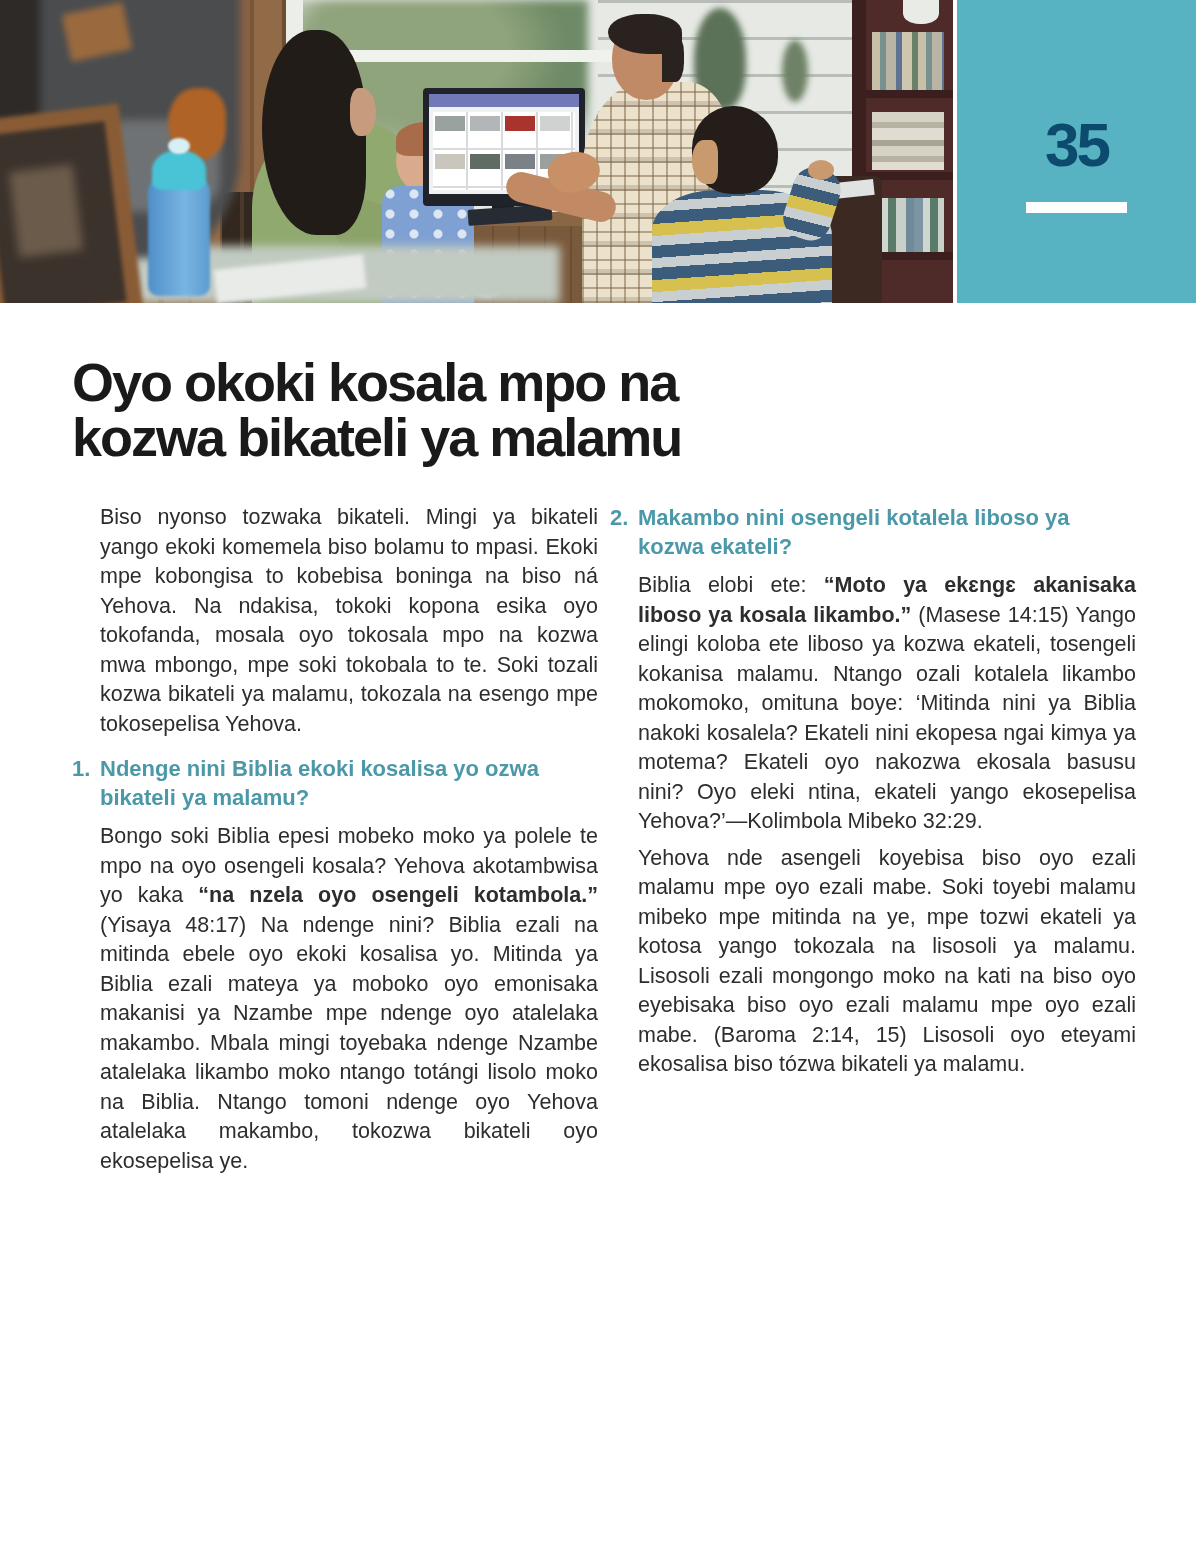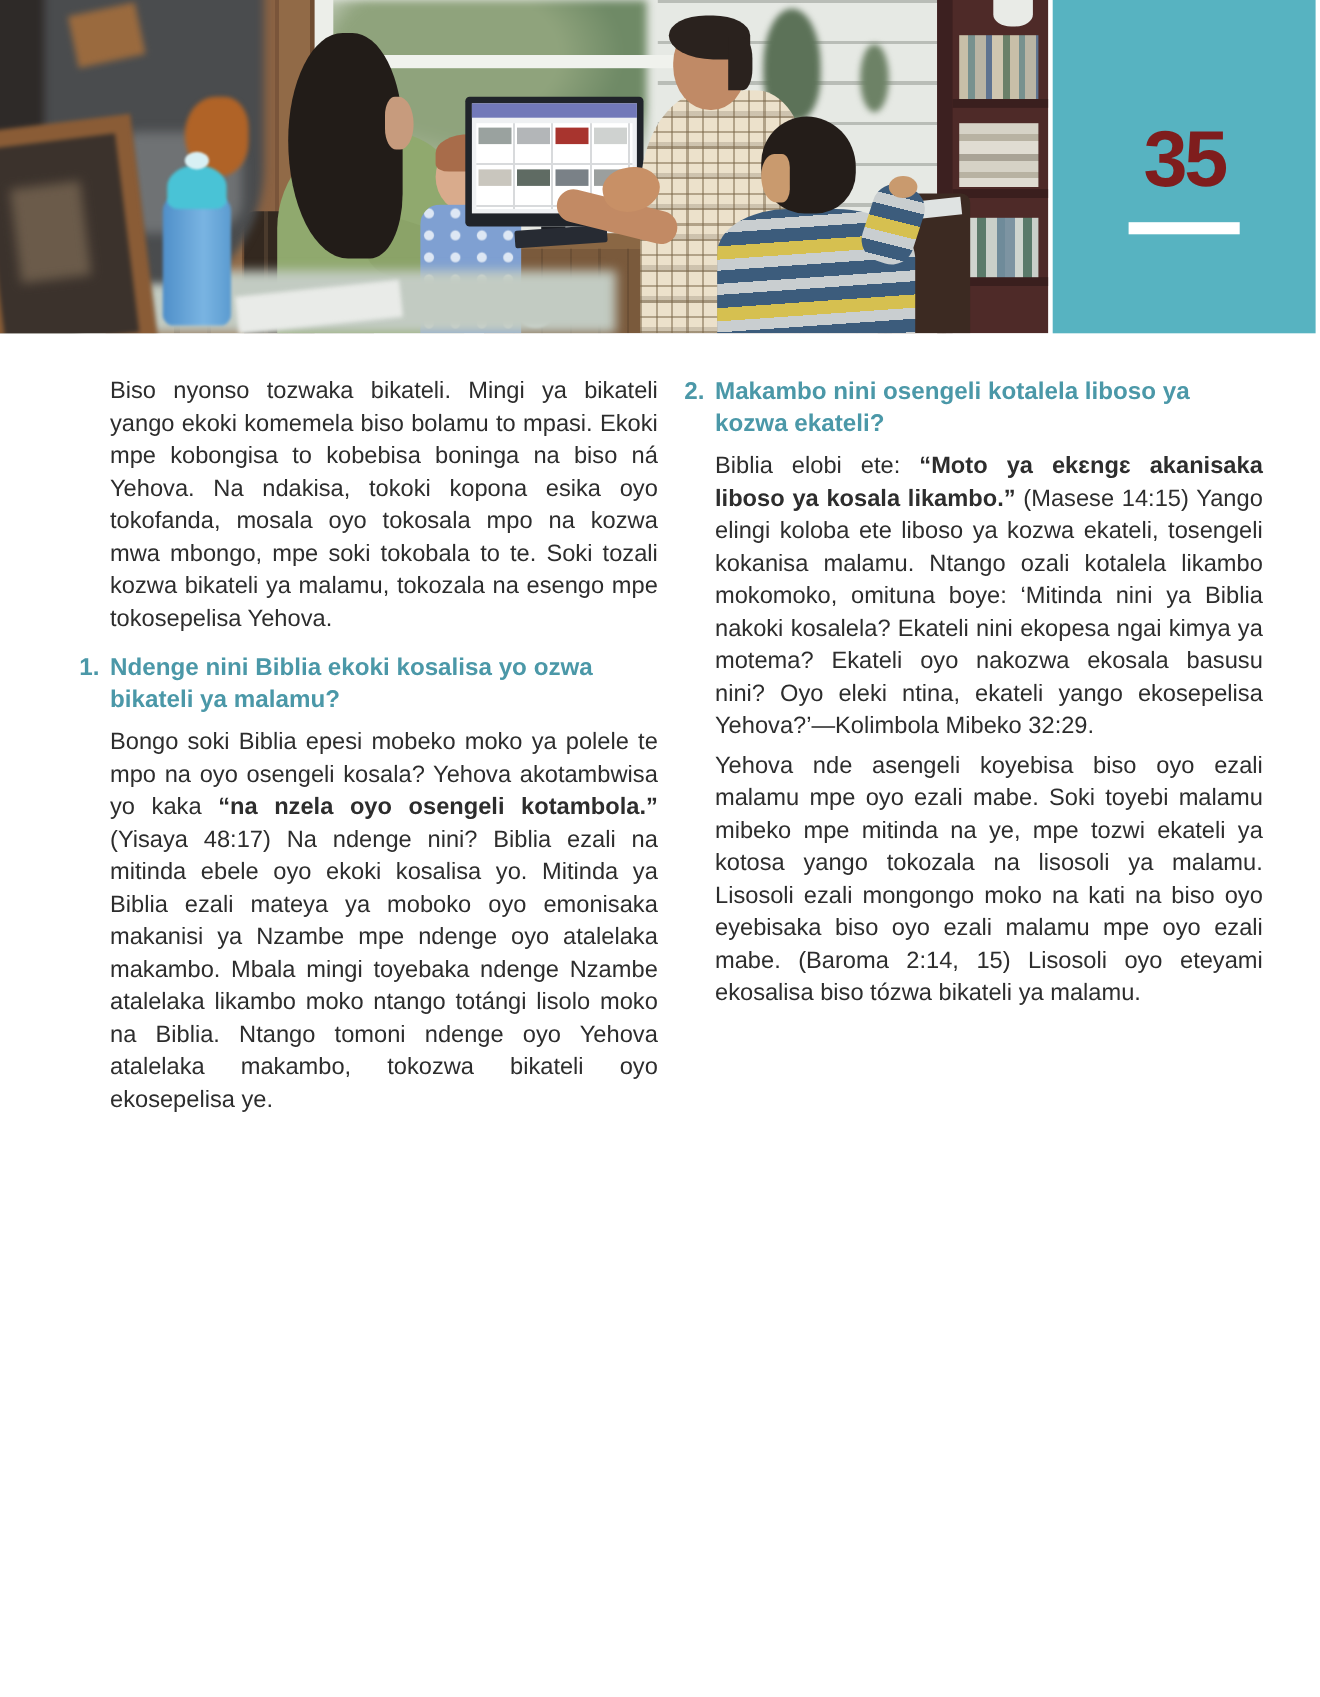--- a/index.html
+++ b/index.html
@@ -84,25 +84,25 @@
   .ph-yarn{left:168px;top:88px;width:58px;height:72px;background:#b06327;border-radius:50% 40% 45% 55%;filter:blur(2px);}
   .ph-cup-body{left:148px;top:178px;width:62px;height:118px;border-radius:14px 14px 10px 10px;
     background:linear-gradient(90deg,#4f8fc9,#79b4e2 60%,#5b9bd0);filter:blur(1.5px);}
   .ph-cup-cap{left:152px;top:150px;width:54px;height:40px;background:#49c3d6;border-radius:50% 50% 20% 20%;filter:blur(1.5px);}
   .ph-cup-knob{left:168px;top:138px;width:22px;height:16px;background:#d8f0f4;border-radius:50%;filter:blur(1px);}
   .ph-frame{left:-22px;top:112px;width:122px;height:182px;border:16px solid #8a5c36;background:#3b322c;transform:rotate(-7deg);filter:blur(2px);}
   .ph-frame-inner{left:14px;top:168px;width:64px;height:86px;background:#6b5b4a;transform:rotate(-7deg);filter:blur(5px);}
   
   .num-block{position:absolute;left:957px;top:0;width:239px;height:303px;background:var(--teal,#57b3c1);
     display:flex;flex-direction:column;align-items:center;justify-content:center;padding-top:14px;box-sizing:border-box;}
-  .num{color:#7f1d1d;font-weight:700;font-size:72px;line-height:80px;letter-spacing:-3px;}
+  .num{color:#0c4a6e;font-weight:700;font-size:62px;line-height:80px;letter-spacing:-3px;}
   .num-bar{width:101px;height:11px;background:#fff;margin-top:17px;}
   
   .title{margin:52px 0 0 72px;color:#1a1a1a;font-weight:700;font-size:54px;line-height:55px;letter-spacing:-2px;}
-  .cols{display:flex;gap:24px;margin:38px 0 0 72px;width:1076px;}
+  .cols{display:flex;gap:12px;margin:38px 0 0 72px;width:1076px;}
   .col{width:526px;}
   .body{margin:0 0 7px 28px;font-size:21.5px;line-height:29.5px;text-align:justify;}
   .body .b{font-weight:700;}
   .q{display:flex;margin:15px 0 10px 0;color:var(--teal-text,#4b98a8);font-weight:700;font-size:22px;line-height:29px;}
   .qnum{width:28px;flex:none;}
   .col > .q:first-child{margin-top:0;}
 </style>
 </head>
 <body>
 
@@ -179,20 +179,24 @@
       <div class="ph-cup-knob"></div>
       <div class="ph-frame"></div>
       <div class="ph-frame-inner"></div>
     </div>
     <div class="num-block">
       <div class="num">35</div>
       <div class="num-bar"></div>
     </div>
   </div>
 
+  <h1 class="title">
+    <div>Oyo okoki kosala mpo na</div>
+    <div>kozwa bikateli ya malamu</div>
+  </h1>
 
   <div class="cols">
     <div class="col">
       <p class="body"><span>Biso nyonso tozwaka bikateli. Mingi ya bikateli yango ekoki komemela biso bolamu to mpasi. Ekoki mpe kobongisa to kobebisa boninga na biso ná Yehova. Na ndakisa, tokoki kopona esika oyo tokofanda, mosala oyo tokosala mpo na kozwa mwa mbongo, mpe soki tokobala to te. Soki tozali kozwa bikateli ya malamu, tokozala na esengo mpe tokosepelisa Yehova.</span></p>
       <div class="q">
         <span class="qnum">1.</span>
         <span class="qtext">Ndenge nini Biblia ekoki kosalisa yo ozwa bikateli ya malamu?</span>
       </div>
       <p class="body"><span>Bongo soki Biblia epesi mobeko moko ya polele te mpo na oyo osengeli kosala? Yehova akotambwisa yo kaka </span><span class="b">“na nzela oyo osengeli kotambola.”</span><span> (Yisaya 48:17) Na ndenge nini? Biblia ezali na mitinda ebele oyo ekoki kosalisa yo. Mitinda ya Biblia ezali mateya ya moboko oyo emonisaka makanisi ya Nzambe mpe ndenge oyo atalelaka makambo. Mbala mingi toyebaka ndenge Nzambe atalelaka likambo moko ntango totángi lisolo moko na Biblia. Ntango tomoni ndenge oyo Yehova atalelaka makambo, tokozwa bikateli oyo ekosepelisa ye.</span></p>
     </div>

